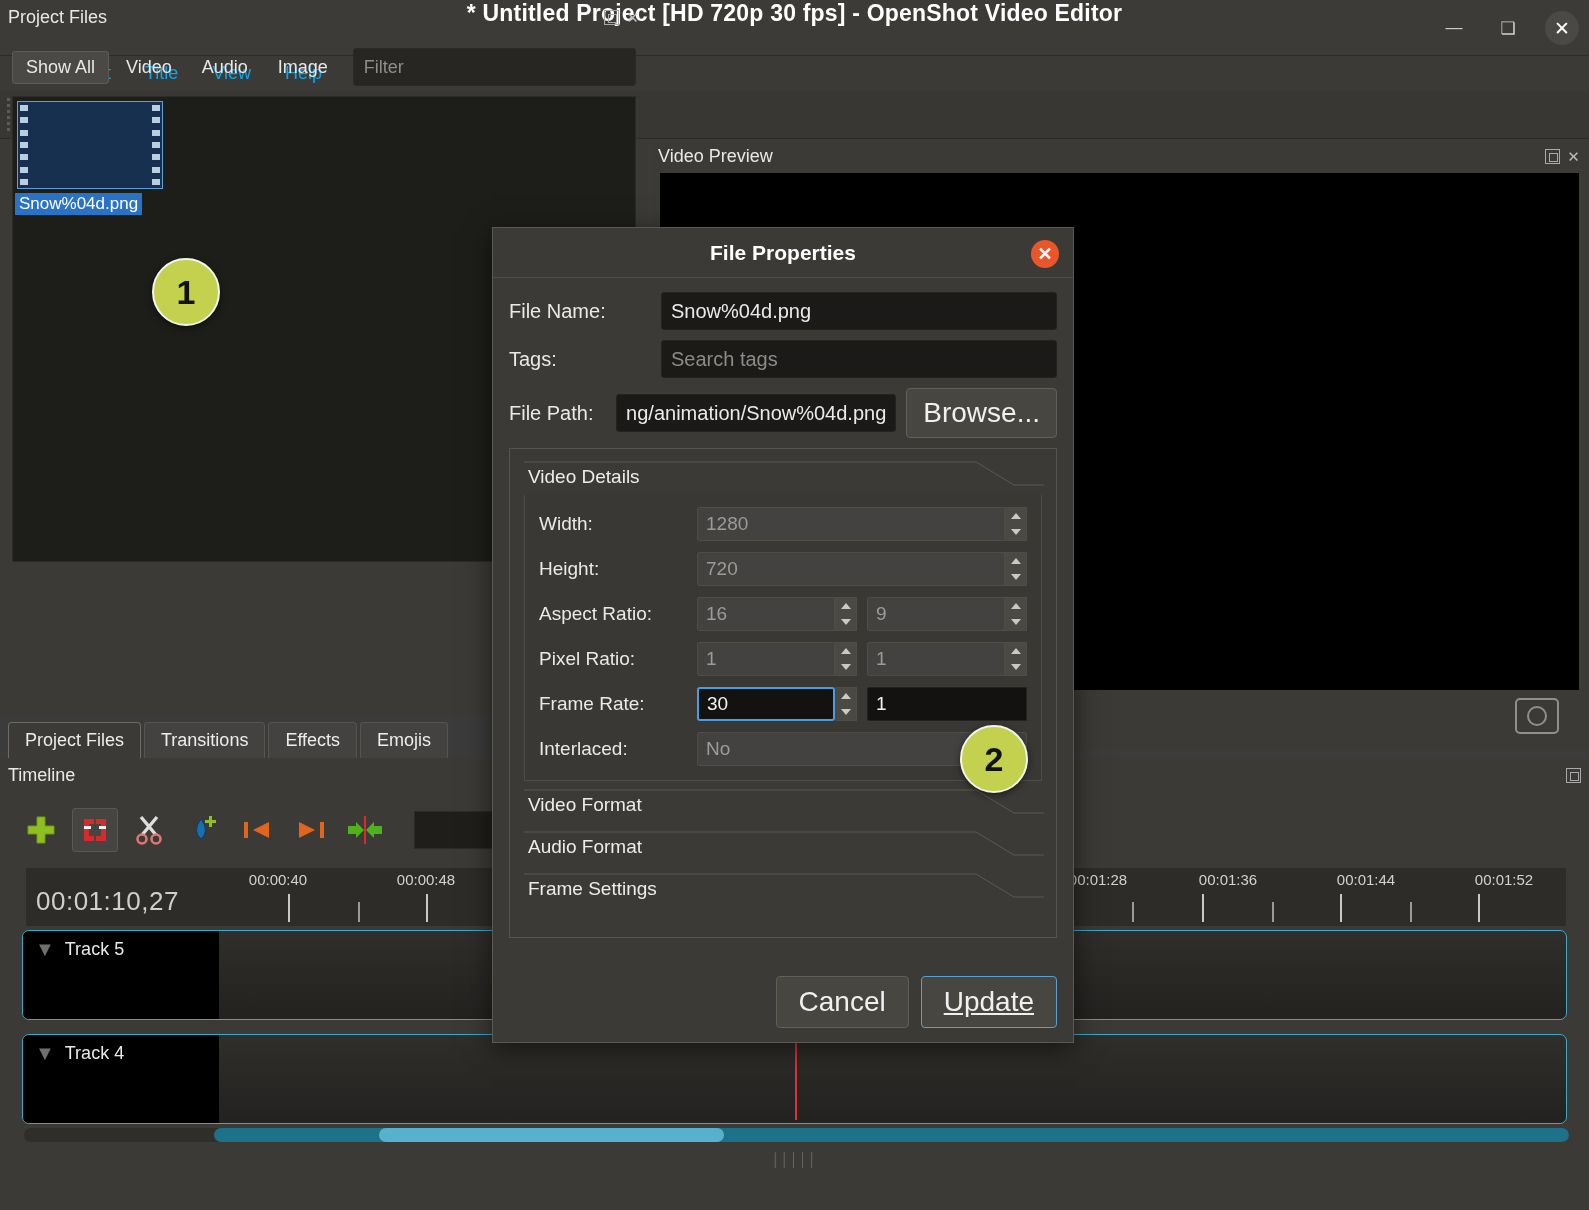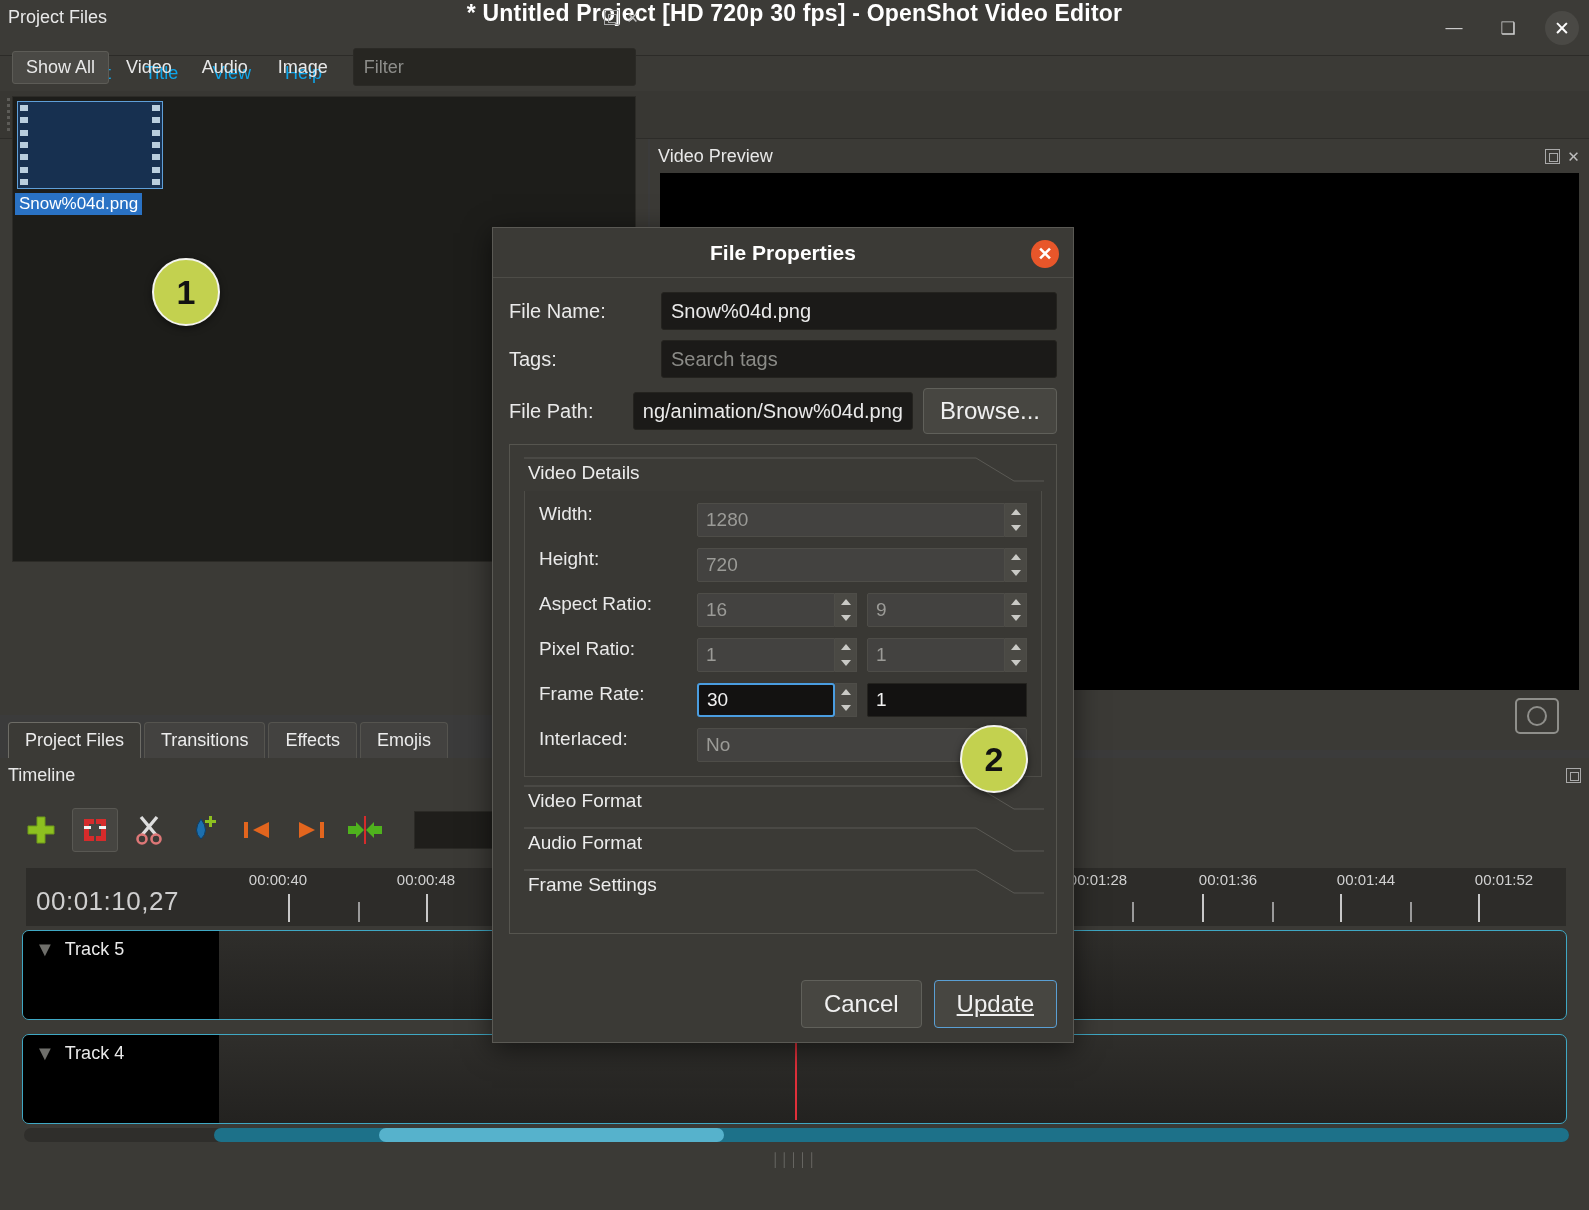--- a/index.html
+++ b/index.html
@@ -135,36 +135,36 @@
   .dlg-close { position: absolute; right: 14px; top: 12px; width: 28px; height: 28px; border-radius: 50%;
                background: #e8562a; color: #fff; display: flex; align-items: center; justify-content: center;
                font-size: 18px; font-weight: bold; }
   .dlg-body { padding: 14px 16px 0 16px; }
   .frow { display: flex; align-items: center; margin-bottom: 10px; }
   .flabel { width: 152px; font-size: 20px; color: #e9e9e9; }
   .finput { flex: 1; height: 38px; background: #1b1a18; border: 1px solid #24231f; border-radius: 3px;
             color: #eaeaea; font-size: 20px; padding: 0 9px; display: flex; align-items: center; }
   .finput.placeholder { color: #8b8b87; }
   .btn { background: #474641; border: 1px solid #60605a; border-radius: 4px; color: #f0f0f0;
-         font-size: 24px; padding: 9px 22px; }
+         font-size: 28px; padding: 9px 22px; }
   .btn.primary { border-color: #5a9fd4; text-decoration: underline; }
 
   .tabs { display: flex; align-items: flex-end; margin: 12px 0 0 16px; gap: 2px; }
   .tab { font-size: 19px; color: #ececec; padding: 8px 19px; background: #434240; border: 1px solid #585752;
          border-bottom: none; border-radius: 4px 4px 0 0; }
   .tab.active { background: #3b3a36; border-color: #6e6d67; position: relative; z-index: 2; }
 
   .tabpane { margin: 0 16px; border: 1px solid #56554f; border-top: 1px solid #56554f; padding: 12px 14px 14px 14px;
              background: #3b3a36; height: 490px; }
   .grpline { position: relative; height: 34px; }
   .grpline .lbl { position: absolute; left: 4px; top: 5px; font-size: 19px; color: #ececec; }
   .grpline svg { position: absolute; left: 0; top: 0; }
 
   .grp-content { border: 1px solid #4e4d48; border-top: none; padding: 12px 14px; background: #393834; }
-  .grow { display: flex; margin-bottom: 11px; }
+  .grow { display: flex; align-items: center; margin-bottom: 11px; }
   .glabel { width: 158px; font-size: 19px; color: #e9e9e9; }
   .spinwrap { position: relative; flex: 1; display: flex; }
   .ginput { flex: 1; height: 34px; background: #434240; border: 1px solid #4e4d48; border-radius: 2px 0 0 2px;
             color: #9b9b97; font-size: 19px; padding: 0 8px; display: flex; align-items: center; }
   .ginput.editable { background: #131211; border: 2px solid #4a9de0; border-radius: 3px; color: #f2f2f2; }
   .ginput.editable-plain { background: #131211; border: 1px solid #24231f; color: #f2f2f2; }
   .spin { width: 22px; height: 34px; background: #4a4944; border: 1px solid #4e4d48; border-left: none;
           display: flex; flex-direction: column; align-items: center; justify-content: space-around; }
   .spin i { width: 0; height: 0; border-left: 5px solid transparent; border-right: 5px solid transparent; }
   .spin i.up { border-bottom: 6px solid #c9c9c5; }

